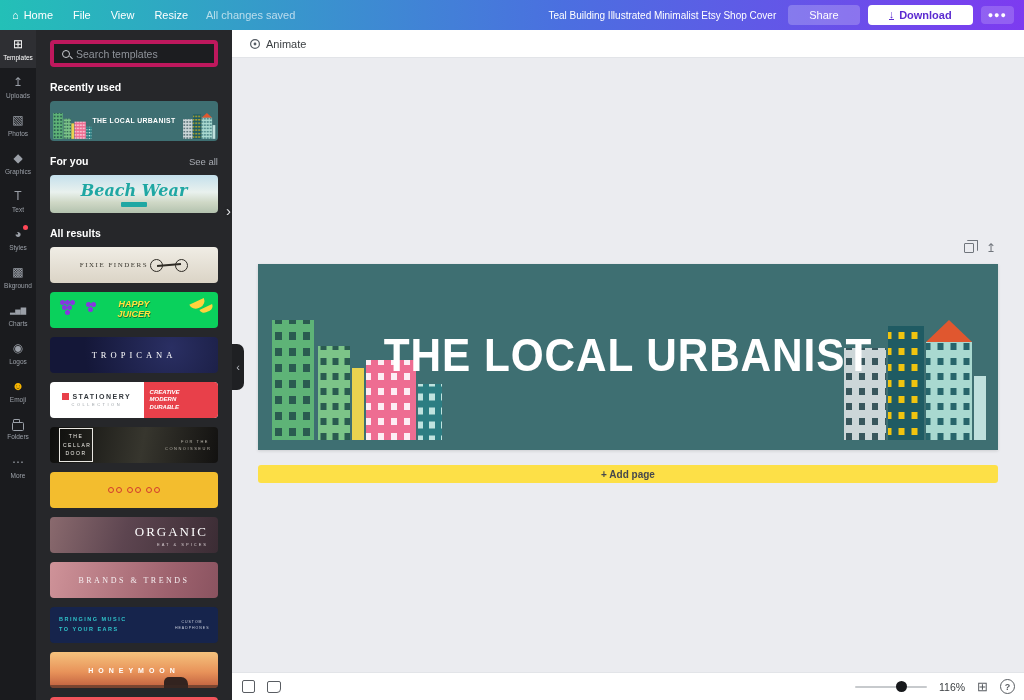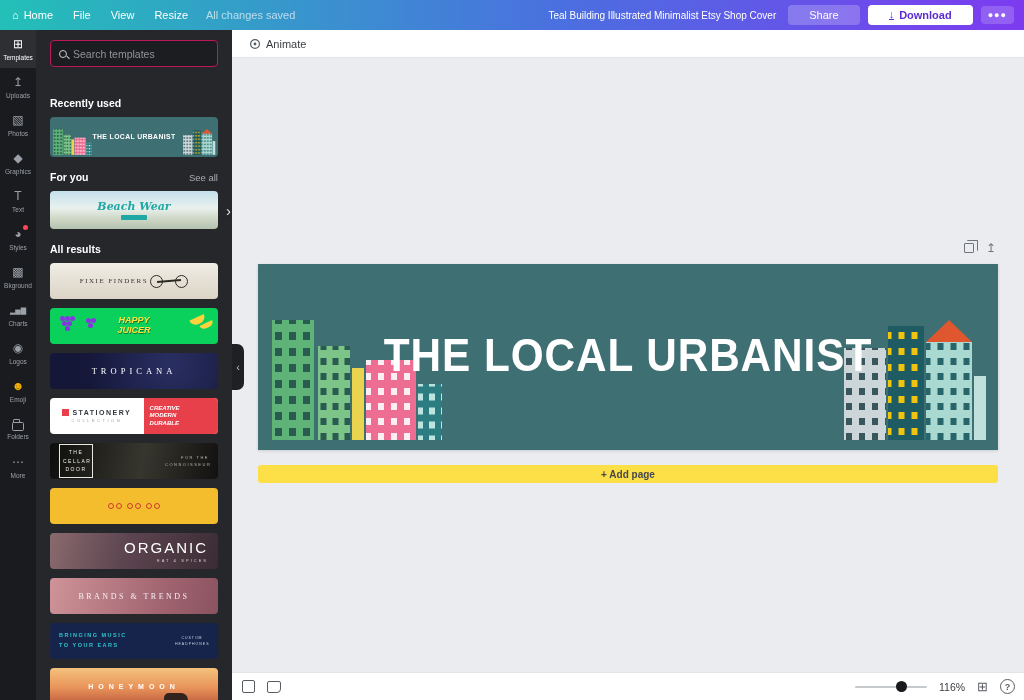--- a/index.html
+++ b/index.html
@@ -27,35 +27,35 @@
   .rail-icon{font-size:12px;line-height:13px;height:14px;display:flex;align-items:center;justify-content:center}
   .rail-label{font-size:6.5px;margin-top:2px}
   .rail-badge{position:absolute;top:5px;right:8px;width:5px;height:5px;border-radius:50%;background:#ff4757}
   .icon-charts{font-size:7px;letter-spacing:0}
   .icon-emoji{color:#f7b500}
   .icon-folder{width:12px;height:9px;border:1.2px solid currentColor;border-radius:1.5px;position:relative;margin-top:3px}
   .icon-folder::before{content:"";position:absolute;top:-3.5px;left:0;width:5px;height:2.5px;border:1.2px solid currentColor;border-bottom:none;border-radius:1.5px 1.5px 0 0}
 
   
   .panel{position:absolute;left:36px;top:30px;bottom:0;width:196px;background:#26272a;z-index:54;display:flex;flex-direction:column;overflow:hidden}
-  .search-wrap{margin:10px 14px 16px;display:flex;align-items:center;gap:6px;background:#1c1d20;border:1px solid #be185d;border-radius:4px;height:27px;padding:0 8px;flex-shrink:0}
+  .search-wrap{margin:10px 14px 0;display:flex;align-items:center;gap:6px;background:#1c1d20;border:4px solid #be185d;border-radius:4px;height:27px;padding:0 8px;flex-shrink:0}
   .mag{width:8px;height:8px;border:1.4px solid #c9ccd1;border-radius:50%;position:relative;flex-shrink:0}
   .mag::after{content:"";position:absolute;left:6px;top:6px;width:4px;height:1.4px;background:#c9ccd1;transform:rotate(45deg)}
   .search-wrap input{flex:1;background:transparent;border:none;outline:none;color:#d7d9dc;font-size:10.5px;font-family:"Liberation Sans",sans-serif}
   .search-wrap input::placeholder{color:#8f939a}
   .sec-h{color:#fff;font-size:10.5px;font-weight:bold;margin:14px 14px 8px;flex-shrink:0}
   .sec-row{display:flex;align-items:baseline;justify-content:space-between;margin:14px 14px 8px;flex-shrink:0}
   .sec-row .sec-title{color:#fff;font-size:10.5px;font-weight:bold}
   .see-all{color:#a8abb2;font-size:9.5px;cursor:pointer}
   .thumb{margin:0 14px;border-radius:4px;overflow:hidden;position:relative;flex-shrink:0;cursor:pointer}
   .thumb-recent{height:40px;background:#3e6f72}
   .thumb-recent svg{position:absolute;inset:0;width:100%;height:100%}
   .mini-title{position:absolute;left:0;right:0;top:50%;transform:translateY(-52%) scaleX(.95);text-align:center;color:#fff;font-weight:bold;font-size:7.2px;letter-spacing:.4px;white-space:nowrap}
   .thumb-beach{height:38px;margin-top:0;background:linear-gradient(180deg,#c4e0ec 0%,#e9f1ee 45%,#cfd8c6 72%,#b3c2ae 100%);display:flex;flex-direction:column;align-items:center;justify-content:center;gap:2px}
-  .beach-title{font-family:"DejaVu Serif",serif;font-style:italic;color:#1fa7a3;font-size:11px;font-weight:bold}
+  .beach-title{font-family:"DejaVu Serif",serif;font-style:italic;color:#1fa7a3;font-size:16px;font-weight:bold}
   .beach-badge{width:26px;height:5px;background:#1fa7a3;border-radius:1px}
   .foryou-next{position:absolute;right:1px;top:172px;color:#e3e5e8;font-size:15px;z-index:56;cursor:pointer;text-shadow:0 0 3px rgba(0,0,0,.6)}
 
   .results{display:flex;flex-direction:column;gap:9px;padding:0 14px;margin-top:0}
   .titem{height:36px;border-radius:4px;overflow:hidden;display:flex;flex-shrink:0;cursor:pointer;position:relative}
 
   .t-fixie{background:linear-gradient(180deg,#f0ede5,#dbd4c6);flex-direction:row;align-items:center;justify-content:center;gap:2px}
   .fx-title{font-family:"Liberation Serif",serif;font-size:7px;letter-spacing:1.5px;color:#3a372f}
   .fx-bike{display:flex;align-items:center;gap:12px;position:relative;height:14px}
   .wheel{width:13px;height:13px;border:1.5px solid #2e2b25;border-radius:50%}
@@ -84,21 +84,21 @@
   .cl-side{margin-left:auto;color:#b9b5ab;font-size:4px;letter-spacing:1.5px;width:44px;text-align:right;line-height:1.8}
 
   .t-newtown{background:#f7f4ec}
   .nt-left{flex:1.4;display:flex;align-items:center;padding-left:10px}
   .nt-title{font-weight:800;font-size:8.5px;color:#23221f;width:46px;line-height:1.1}
   .nt-right{flex:1;background:#f3bd2e;display:flex;align-items:center;justify-content:center;gap:5px}
   .nt-bike{display:flex;gap:2px}
   .nt-bike i{width:6px;height:6px;border:1.3px solid #d23b2f;border-radius:50%}
 
   .t-organic{background:linear-gradient(105deg,#8a6a6e 0%,#5d4550 45%,#3b2c34 100%);flex-direction:column;align-items:flex-end;justify-content:center;padding-right:10px;gap:2px}
-  .or-title{color:#fff;font-family:Liberation Sans, sans-serif;font-size:15px;letter-spacing:2px}
+  .or-title{color:#fff;font-family:Liberation Serif, serif;font-size:13px;letter-spacing:2px}
   .or-sub{color:#d8cfd2;font-size:4px;letter-spacing:2px}
 
   .t-brands{background:linear-gradient(105deg,#cf9399,#9e626e 70%,#8a5360);align-items:center;justify-content:center}
   .br-title{color:#f6eef0;font-family:"Liberation Serif",serif;font-size:8px;letter-spacing:2.5px}
 
   .t-music{background:#16244c;align-items:center;padding:0 9px}
   .mu-title{color:#2fc3c9;font-size:5.5px;font-weight:bold;letter-spacing:1.5px;width:80px;line-height:1.8}
   .mu-side{margin-left:auto;color:#cfd4e0;font-size:3.5px;letter-spacing:1px;width:34px;text-align:center;line-height:1.8}
 
   .t-honey{background:linear-gradient(180deg,#f5c27d 0%,#e8935a 55%,#c05f3e 100%);align-items:center;justify-content:center}

